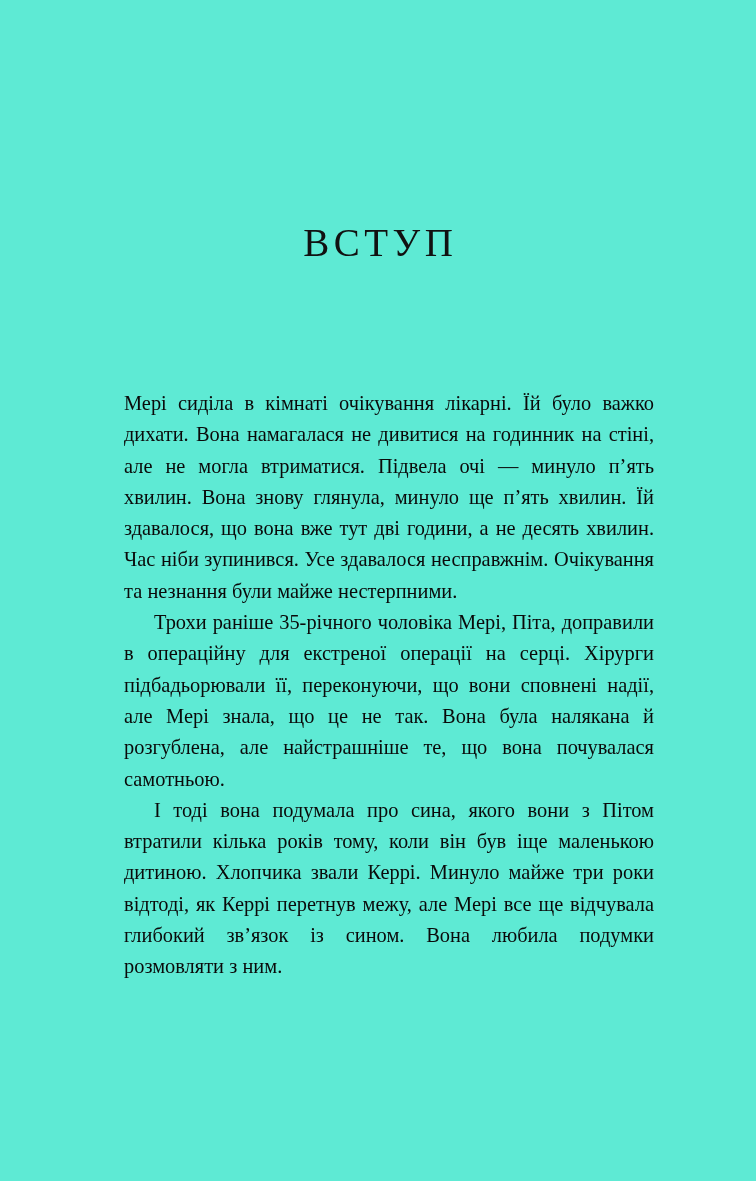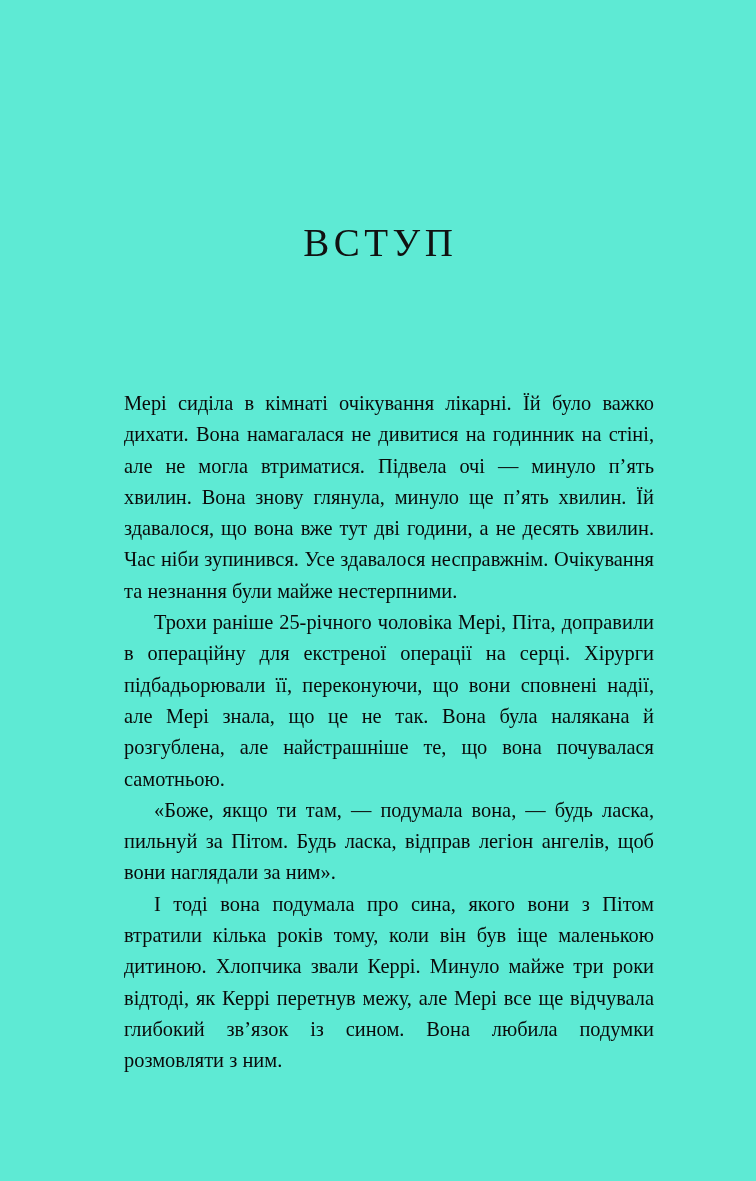--- a/index.html
+++ b/index.html
@@ -73,18 +73,17 @@
 </style>
 </head>
 <body>
 
 <div class="page">
 
   <h1 class="chapter-title">ВСТУП</h1>
 
   <div class="body-block">
     <p class="para">Мері сиділа в кімнаті очікування лікарні. Їй було важко дихати. Вона намагалася не дивитися на годинник на стіні, але не могла втриматися. Підвела очі — минуло п’ять хвилин. Вона знову глянула, минуло ще п’ять хвилин. Їй здавалося, що вона вже тут дві години, а не десять хвилин. Час ніби зупинився. Усе здавалося несправжнім. Очікування та незнання були майже нестерпними.</p>
-    <p class="para">Трохи раніше 25-річного чоловіка Мері, Піта, доправили в операційну для екстреної операції на серці. Хірурги підбадьорювали її, переконуючи, що вони сповнені надії, але Мері знала, що це не так. Вона була налякана й розгублена, але найстрашніше те, що вона почувалася самотньою.</p>
-    <p class="para">«Боже, якщо ти там, — подумала вона, — будь ласка, пильнуй за Пітом. Будь ласка, відправ легіон ангелів, щоб вони наглядали за ним».</p>
+    <p class="para">Трохи раніше 35-річного чоловіка Мері, Піта, доправили в операційну для екстреної операції на серці. Хірурги підбадьорювали її, переконуючи, що вони сповнені надії, але Мері знала, що це не так. Вона була налякана й розгублена, але найстрашніше те, що вона почувалася самотньою.</p>
     <p class="para">І тоді вона подумала про сина, якого вони з Пітом втратили кілька років тому, коли він був іще маленькою дитиною. Хлопчика звали Керрі. Минуло майже три роки відтоді, як Керрі перетнув межу, але Мері все ще відчувала глибокий зв’язок із сином. Вона любила подумки розмовляти з ним.</p>
   </div>
 
 </div>
 
 </body></html>

